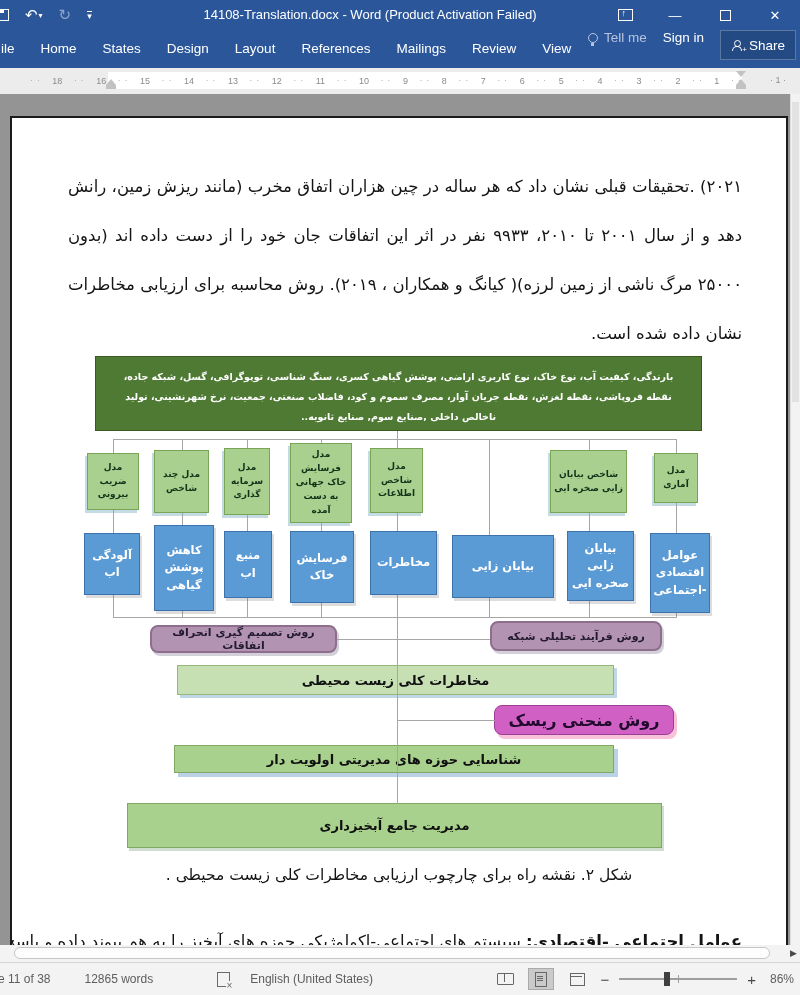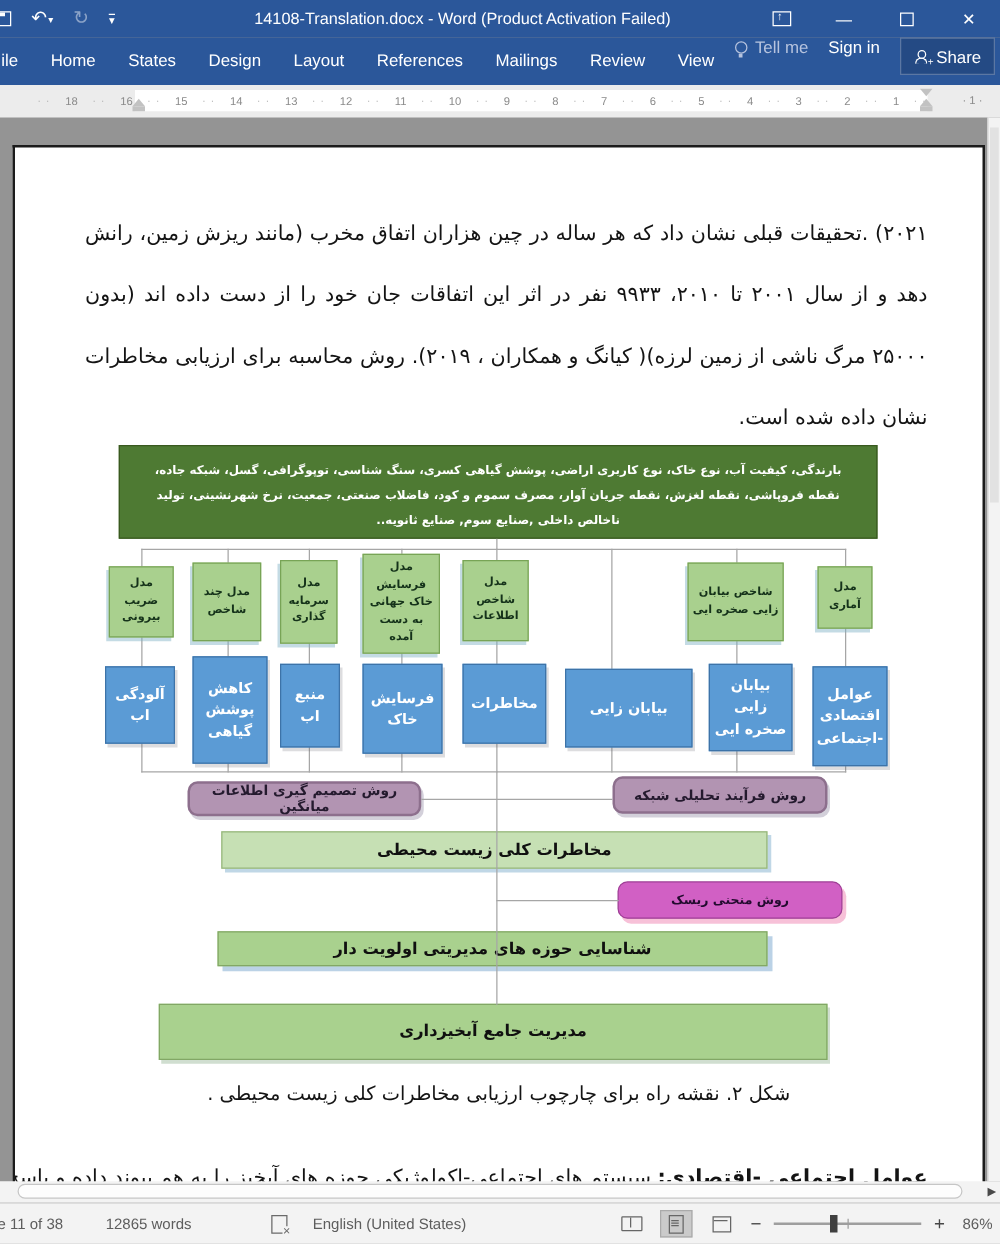--- a/index.html
+++ b/index.html
@@ -83,21 +83,21 @@
              box-shadow:2px 3px 0 rgba(100,100,110,.22);}
   .fc-method{position:absolute;box-sizing:border-box;background:#b294b2;border:2px solid #8d6f8d;border-radius:8px;
              color:#241a2e;font-weight:bold;font-size:11px;direction:rtl;display:flex;align-items:center;
              justify-content:center;text-align:center;box-shadow:2px 3px 0 rgba(130,120,150,.35);}
   .fc-overall{position:absolute;left:165px;top:547px;width:437px;height:30px;box-sizing:border-box;
               background:#c6e0b4;border:1px solid #96b77c;color:#101010;font-weight:bold;font-size:13px;
               direction:rtl;display:flex;align-items:center;justify-content:center;
               box-shadow:3px 3px 0 rgba(130,175,205,.5);}
   .fc-risk{position:absolute;left:482px;top:587px;width:180px;height:30px;box-sizing:border-box;
            background:#d160c4;border:1px solid #9e3d95;border-radius:8px;color:#220a2e;font-weight:bold;
-           font-size:10px;direction:rtl;display:flex;align-items:center;justify-content:center;
+           font-size:16px;direction:rtl;display:flex;align-items:center;justify-content:center;
            box-shadow:3px 4px 0 rgba(242,152,190,.6);}
   .fc-wide1{position:absolute;left:162px;top:627px;width:440px;height:28px;box-sizing:border-box;
             background:#a9d18e;border:1px solid #82a765;color:#101010;font-weight:bold;font-size:13px;
             direction:rtl;display:flex;align-items:center;justify-content:center;
             box-shadow:4px 4px 0 rgba(105,155,200,.45);}
   .fc-wide2{position:absolute;left:115px;top:685px;width:535px;height:45px;box-sizing:border-box;
             background:#a9d18e;border:1px solid #82a765;color:#101010;font-weight:bold;font-size:13px;
             direction:rtl;display:flex;align-items:center;justify-content:center;
             box-shadow:2px 3px 0 rgba(120,160,120,.35);}
 
@@ -249,21 +249,21 @@
 <div class="page">
   <div class="bodytext" id="bodytext">
       <div class="tline just">۲۰۲۱) .تحقیقات قبلی نشان داد که هر ساله در چین هزاران اتفاق مخرب (مانند ریزش زمین، رانش زمین، رخ می</div>
       <div class="tline just">دهد و از سال ۲۰۰۱ تا ۲۰۱۰، ۹۹۳۳ نفر در اثر این اتفاقات جان خود را از دست داده اند (بدون احتساب تقریباً</div>
       <div class="tline just">۲۵۰۰۰ مرگ ناشی از زمین لرزه)( کیانگ و همکاران ، ۲۰۱۹). روش محاسبه برای ارزیابی مخاطرات در پیوست A</div>
       <div class="tline">نشان داده شده است.</div>
     </div>
 
   <div class="fig" id="figure">
     <div class="fc-header">بارندگی، کیفیت آب، نوع خاک، نوع کاربری اراضی، پوشش گیاهی کسری، سنگ شناسی، توپوگرافی، گسل، شبکه جاده، نقطه فروپاشی، نقطه لغزش، نقطه جریان آوار، مصرف سموم و کود، فاضلاب صنعتی، جمعیت، نرخ شهرنشینی، تولید ناخالص داخلی ,صنایع سوم, صنایع ثانویه..</div>
-    <div class="fc-method" style="left:138px;top:507px;width:187px;height:28px;">روش تصمیم گیری اطلاعات میانگین</div>
+    <div class="fc-method" style="left:138px;top:507px;width:187px;height:28px;">روش تصمیم گیری انحراف اتفاقات</div>
     <div class="fc-method" style="left:478px;top:503px;width:172px;height:30px;">روش فرآیند تحلیلی شبکه</div>
     <div class="fc-overall">مخاطرات  کلی زیست محیطی</div>
     <div class="fc-risk">روش منحنی ریسک</div>
     <div class="fc-wide1">شناسایی حوزه های مدیریتی اولویت دار</div>
     <div class="fc-wide2">مدیریت جامع آبخیزداری</div>
   <div class="fc-line" style="left: 101px; top: 321px; width: 564px; height: 1px;"></div>
       <div class="fc-line" style="left: 385px; top: 313px; width: 1px; height: 9px;"></div>
       <div class="fc-line" style="left: 101px; top: 499px; width: 564px; height: 1px;"></div>
       <div class="fc-line" style="left: 385px; top: 499px; width: 1px; height: 187px;"></div>
       <div class="fc-line" style="left: 325px; top: 521px; width: 153px; height: 1px;"></div>

